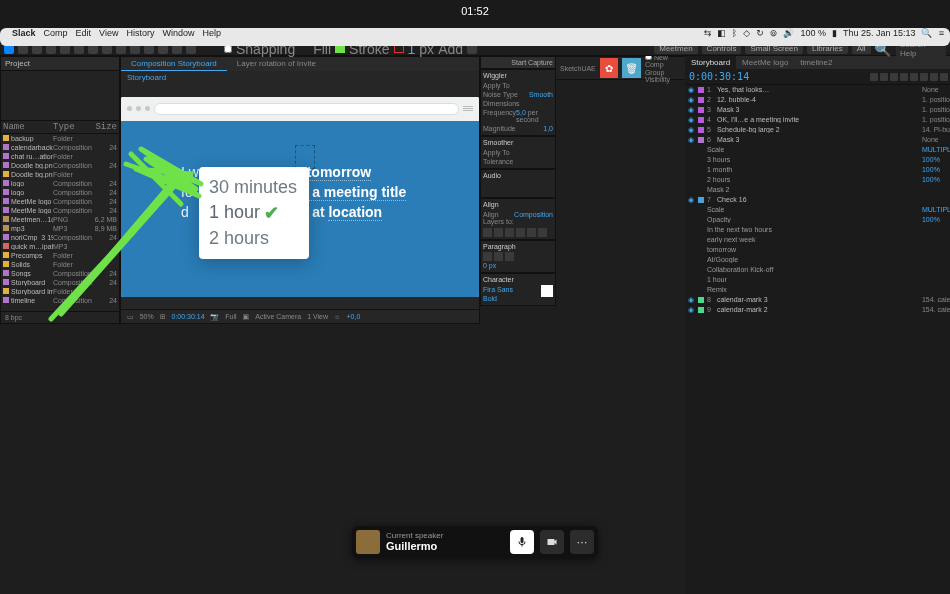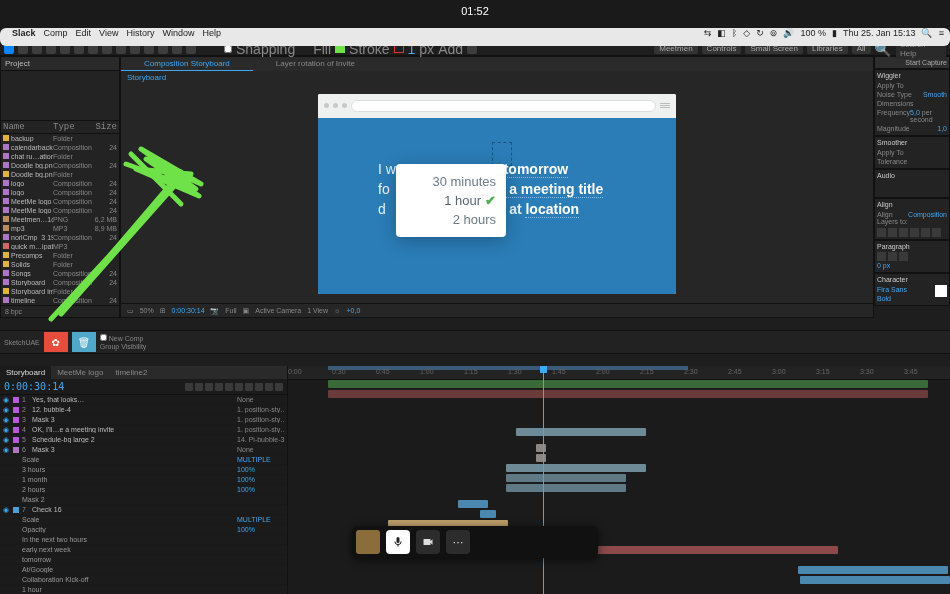--- a/index.html
+++ b/index.html
@@ -13,21 +13,21 @@
   .menubar .spacer { flex: 1; }
   .menubar .ricon { margin-left: 6px; font-size: 9px; }
   
   .aetoolbar { position: absolute; top: 42px; left: 0; right: 0; height: 14px; background: #1e1e1e; border-bottom: 1px solid #111; display: flex; align-items: center; padding: 0 4px; gap: 4px; z-index: 39; }
   .aetoolbar .tbicon { width: 10px; height: 10px; background: #3d3d3d; border-radius: 2px; }
   .aetoolbar .tbicon.sel { background: #0a84ff; }
   .aetoolbar .lbl { color: #888; font-size: 14px; }
   .aetoolbar .workspace-tab { background: #333; color: #aaa; padding: 1px 5px; font-size: 8px; border-radius: 2px; }
   .aetoolbar .searchbox { background: #2a2a2a; color: #888; padding: 1px 4px; font-size: 8px; width: 50px; border-radius: 2px; }
   
-  .aebody { position: absolute; top: 56px; left: 0; right: 0; bottom: 0; display: flex; flex-direction: column; background: #1e1e1e; gap: 12px; }
+  .aebody { position: absolute; top: 56px; left: 0; right: 0; bottom: 0; display: flex; flex-direction: row; background: #1e1e1e; }
   .upper { display: flex; height: 268px; }
   
   .panel { background: #232323; border: 1px solid #111; display: flex; flex-direction: column; }
   .panel-header { background: #2a2a2a; color: #bbb; font-size: 8px; padding: 2px 4px; border-bottom: 1px solid #111; }
   .project-panel { width: 120px; }
   .project-list { flex: 1; overflow: hidden; font-size: 7px; }
   .project-headrow { display: flex; padding: 1px 2px; color: #888; border-bottom: 1px solid #111; font-family: Liberation Mono, monospace; }
   .project-headrow span:nth-child(1){ width: 50px; }
   .project-headrow span:nth-child(2){ width: 40px; }
   .project-headrow span:nth-child(3){ flex:1; text-align:right; }
@@ -35,35 +35,35 @@
   .project-row .swatch { width: 6px; height: 6px; margin-right: 2px; }
   .project-row .nm { width: 42px; overflow: hidden; white-space: nowrap; }
   .project-row .ty { width: 40px; color: #888; overflow: hidden; white-space: nowrap; }
   .project-row .sz { flex: 1; text-align: right; color: #888; }
   
   .fx-panel { width: 130px; }
   .fx-sub { padding: 2px 4px; font-size: 7px; color: #888; }
   
   .comp-panel { flex: 1; display: flex; flex-direction: column; }
   .comp-tabs { background: #2a2a2a; display: flex; font-size: 8px; }
-  .comp-tab { padding: 2px 23px; color: #888; }
+  .comp-tab { padding: 2px 10px; color: #888; }
   .comp-tab.active { color: #3fa9f5; border-bottom: 1px solid #3fa9f5; }
   .comp-breadcrumb { padding: 2px 6px; font-size: 8px; color: #3fa9f5; background:#262626; }
   .viewer { flex: 1; background: #262626; position: relative; display: flex; align-items: center; justify-content: center; }
   .canvas { width: 358px; height: 200px; background: #fff; border-radius: 2px; position: relative; overflow: hidden; }
   .canvas-chrome { height: 24px; background: #eff0f0; display: flex; align-items: center; padding: 0 6px; gap: 4px; }
   .canvas-chrome .dot { width: 5px; height: 5px; border-radius: 50%; background: #c8c8c8; }
   .canvas-chrome .urlbar { flex: 1; height: 12px; background: #fff; border: 1px solid #ddd; border-radius: 6px; }
   .canvas-chrome .ham { width: 10px; display: flex; flex-direction: column; gap: 1px; }
   .canvas-chrome .ham div { height: 1px; background: #bbb; }
   .canvas-body { position: absolute; top: 24px; left: 0; right: 0; bottom: 0; background: #2a7db7; color: #fff; font-family: "Helvetica Neue", Arial, sans-serif; }
   .nl-text { position: absolute; top: 41px; left: 60px; right: 20px; font-size: 14px; line-height: 1.45; color: #e8f1f8; }
   .nl-text .hl { font-weight: 600; color: #fff; border-bottom: 1px dotted rgba(255,255,255,0.5); }
   .dropdown { position: absolute; top: 46px; left: 78px; width: 110px; background: #fff; border-radius: 4px; box-shadow: 0 4px 18px rgba(0,0,0,0.25); padding: 8px 10px; z-index: 3; }
-  .dropdown .opt { color: #6d7b86; font-size: 13px; padding: 2px 0; display:flex; align-items:center;justify-content:flex-end; }
+  .dropdown .opt { color: #6d7b86; font-size: 18px; padding: 2px 0; display:flex; align-items:center; }
   .dropdown .opt.sel { color: #5a6772; font-weight: 500; }
   .dropdown .chk { color: #4caf50; font-weight: bold; margin-left: 4px; }
   .cursor-box { position: absolute; top: 24px; left: 174px; width: 20px; height: 24px; border: 1px dashed #1b537c; }
   
   .annotation { position: absolute; top: 30px; left: -80px; width: 200px; height: 210px; z-index: 4; pointer-events: none; }
   .viewer-footer { background: #262626; border-top: 1px solid #111; height: 14px; display: flex; align-items: center; gap: 6px; padding: 0 6px; font-size: 7px; color: #888; }
   .viewer-footer .val { color: #3fa9f5; }
   
   .rightcol { width: 76px; display: flex; flex-direction: column; }
   .rpanel { background: #232323; border: 1px solid #111; padding: 2px; font-size: 7px; color: #aaa; }
@@ -648,20 +648,24 @@
           <div class="clip" style="top: 166px; left: 290px; width: 260px; background: rgb(140, 74, 74);"></div>
           <div class="clip" style="top: 186px; left: 510px; width: 150px; background: rgb(74, 136, 176);"></div>
           <div class="clip" style="top: 196px; left: 512px; width: 150px; background: rgb(74, 136, 176);"></div>
         </div>
     </div>
   </div>
 </div>
 
 <div class="callbar">
   <div class="avatar"></div>
+  <div class="info">
+    <div class="lbl">Current speaker</div>
+    <div class="name">Guillermo</div>
+  </div>
   <div class="btn mic">
     <svg width="12" height="12" viewBox="0 0 24 24">
         <path fill="#222" d="M12 14a3 3 0 003-3V5a3 3 0 00-6 0v6a3 3 0 003 3zm5-3a5 5 0 01-10 0H5a7 7 0 006 6.9V21h2v-3.1A7 7 0 0019 11h-2z"></path>
       </svg>
   </div>
   <div class="btn">
     <svg width="12" height="12" viewBox="0 0 24 24">
         <path fill="#ddd" d="M17 10.5V7a1 1 0 00-1-1H4a1 1 0 00-1 1v10a1 1 0 001 1h12a1 1 0 001-1v-3.5l4 4v-11l-4 4z"></path>
       </svg>
   </div>

